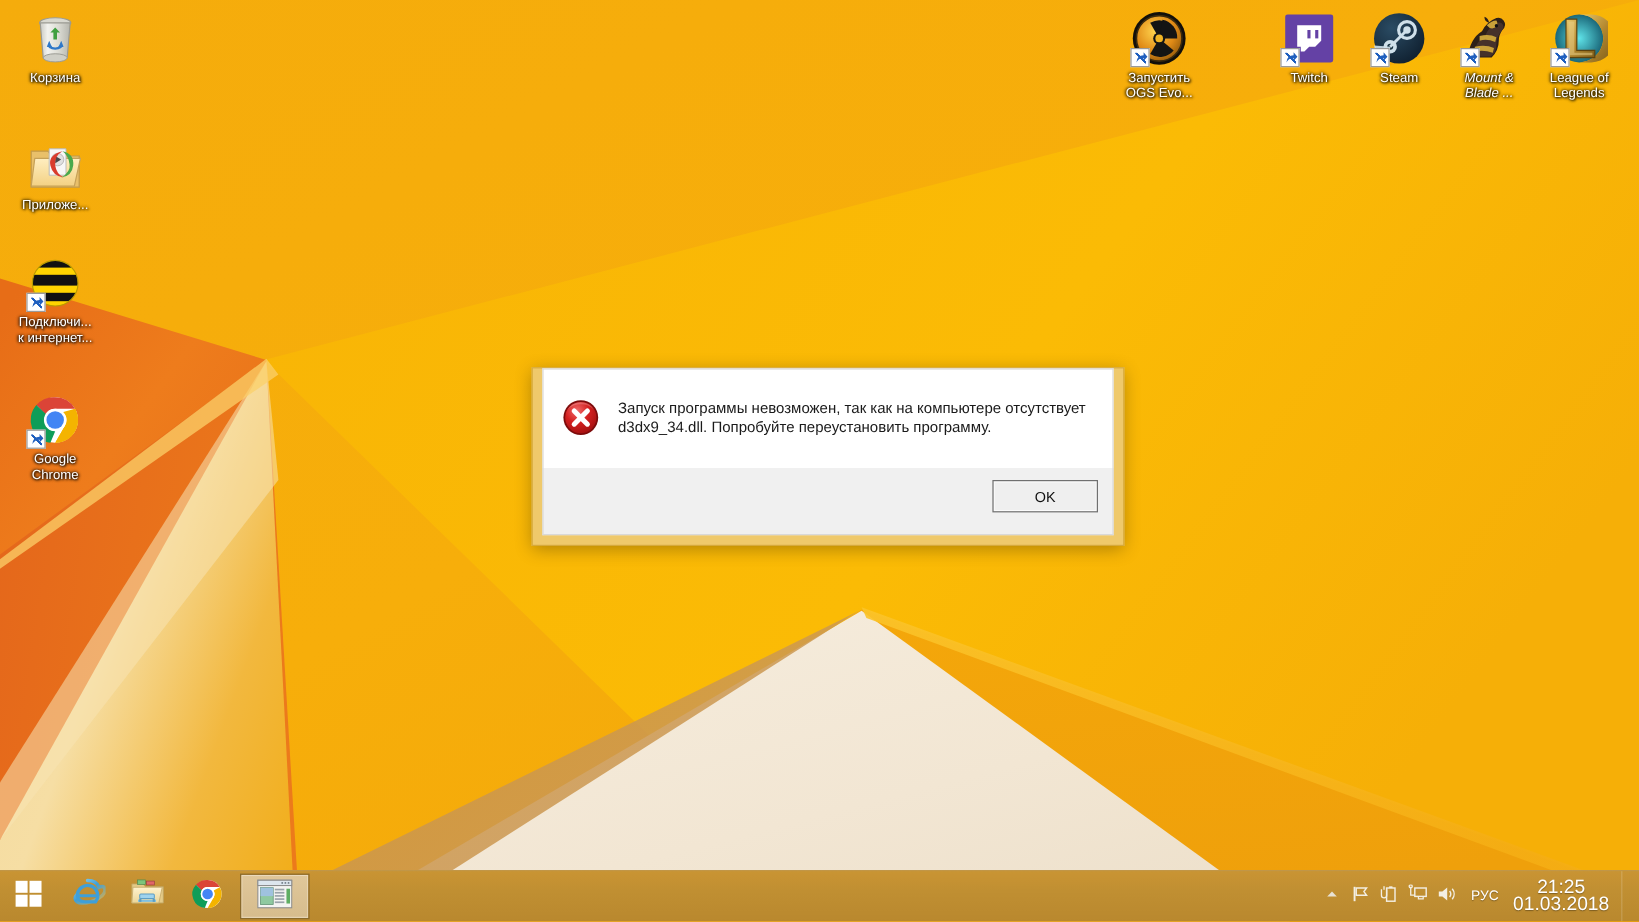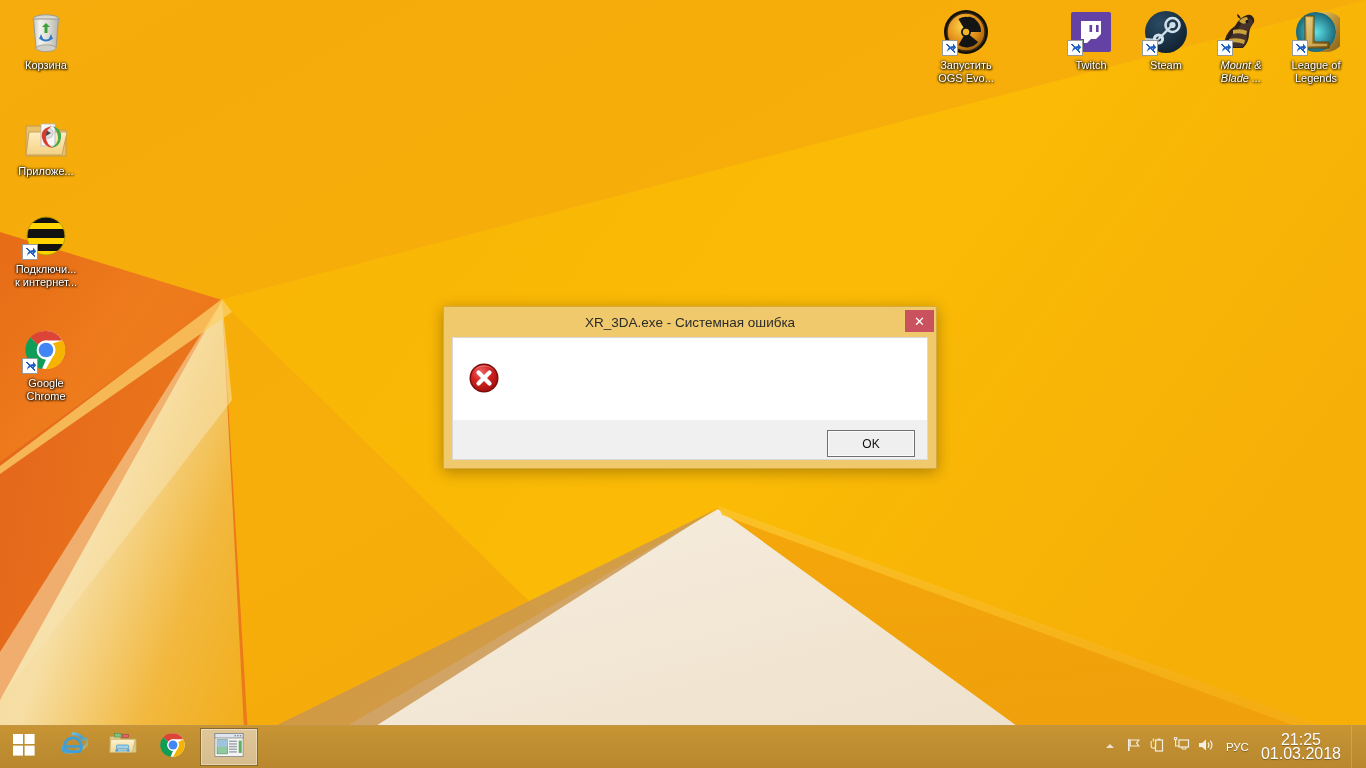--- a/index.html
+++ b/index.html
@@ -62,21 +62,21 @@
   #dlg-body{
     margin:0 8px;background:#ffffff;border:1px solid #d9d9d9;border-bottom:0;
     height:83px;display:flex;align-items:flex-start;padding:0;box-sizing:border-box;
   }
   #dlg-icon-wrap{width:62px;flex:0 0 62px;padding-top:24px;display:flex;justify-content:center;}
   #dlg-msg{
     flex:1;padding:24px 16px 0 0;font-size:12.5px;line-height:16px;color:#1a1a1a;
   }
   #dlg-footer{
     margin:0 8px 8px 8px;background:#F0F0F0;border:1px solid #d9d9d9;border-top:0;
-    height:40px;position:relative;box-sizing:border-box;
+    height:56px;position:relative;box-sizing:border-box;
   }
   #dlg-ok{
     position:absolute;right:12px;top:10px;width:88px;height:27px;
     background:#EFEFEF;border:1px solid #707070;box-shadow:inset 0 0 0 1px #fbfbfb;
     font-size:12px;color:#111;cursor:default;
     font-family:"Liberation Sans","DejaVu Sans",sans-serif;
   }
 
   
   #taskbar{
@@ -411,46 +411,41 @@
       </svg>
     </span>
   </div>
   <div class="icon-label">
     <div>League of</div>
     <div>Legends</div>
   </div>
 </div>
 
 <div id="dialog">
-  <div id="dlg-titlebar">
-    <div id="dlg-title">XR_3DA.exe - Системная ошибка</div>
-    <button id="dlg-close">
-      <span>✕</span>
-    </button>
-  </div>
 
   <div id="dlg-body">
     <div id="dlg-icon-wrap">
       <svg width="32" height="32" viewBox="0 0 32 32">
         <defs>
           <radialGradient id="errG" cx="0.38" cy="0.28" r="0.85">
             <stop offset="0%" stop-color="#F06B6B"></stop>
             <stop offset="45%" stop-color="#D42020"></stop>
             <stop offset="100%" stop-color="#9A0D0D"></stop>
           </radialGradient>
         </defs>
         <circle cx="16" cy="16" r="14.5" fill="#7d0b0b"></circle>
         <circle cx="16" cy="16" r="13" fill="url(#errG)"></circle>
         <path d="M16 3.2 a13 13 0 0 1 11 6 a16 16 0 0 0 -22 0 a13 13 0 0 1 11 -6 z" fill="#ffffff" opacity="0.22"></path>
         <g stroke="#ffffff" stroke-width="4.2" stroke-linecap="round">
           <line x1="10.5" y1="10.5" x2="21.5" y2="21.5"></line>
           <line x1="21.5" y1="10.5" x2="10.5" y2="21.5"></line>
         </g>
       </svg>
     </div>
+    <div id="dlg-msg">Запуск программы невозможен, так как на компьютере отсутствует d3dx9_34.dll. Попробуйте переустановить программу.</div>
   </div>
 
   <div id="dlg-footer">
     <button id="dlg-ok">OK</button>
   </div>
 </div>
 
 <div id="taskbar">
 
   <div id="start-button">

